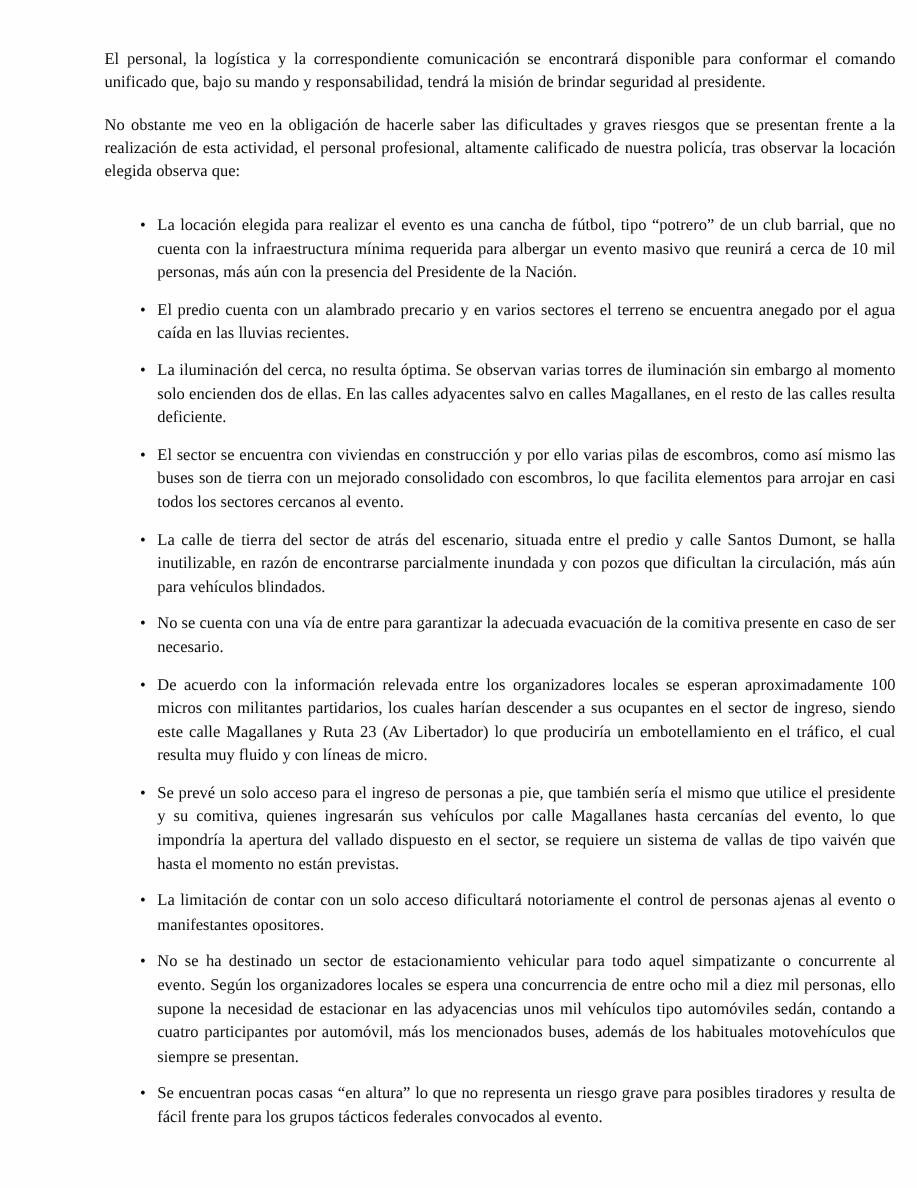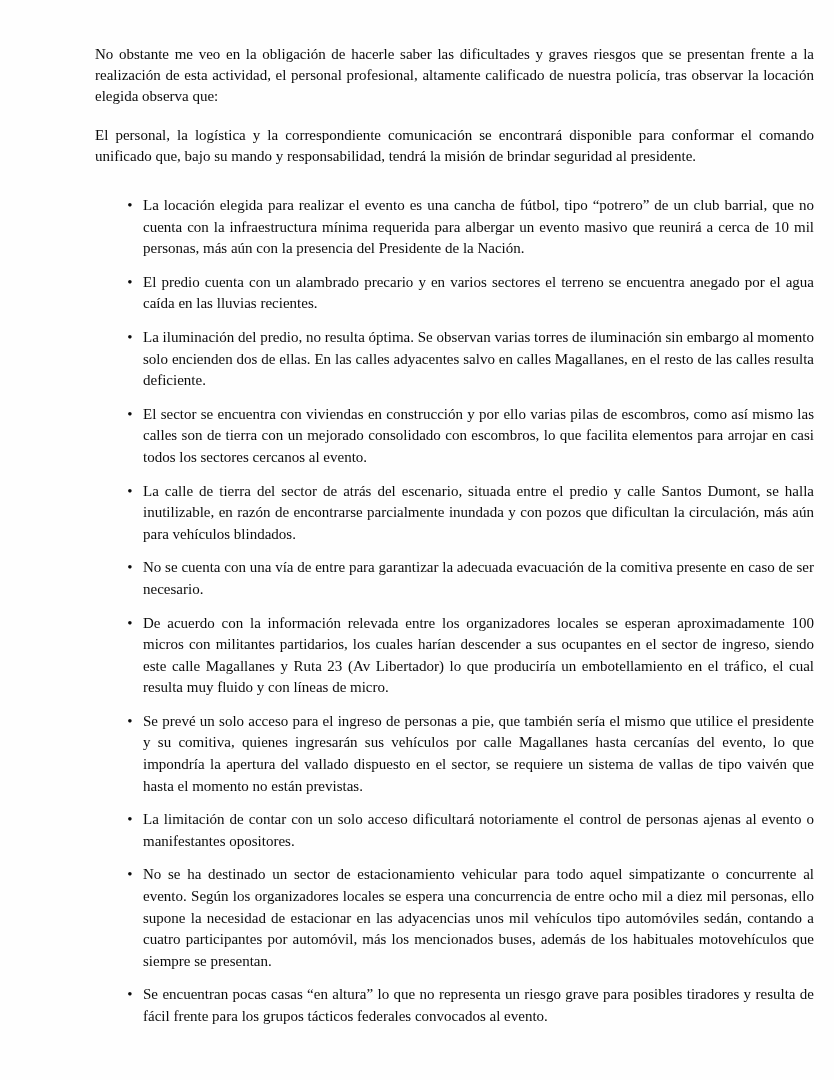--- a/index.html
+++ b/index.html
@@ -64,44 +64,44 @@
   .bullet-text {
     display: block;
   }
 </style>
 </head>
 <body>
 
 <div class="page">
   <div class="doc-body">
 
+    <p class="para">El personal, la logística y la correspondiente comunicación se encontrará disponible para conformar el comando unificado que, bajo su mando y responsabilidad, tendrá la misión de brindar seguridad al presidente.</p>
+
     <p class="para">No obstante me veo en la obligación de hacerle saber las dificultades y graves riesgos que se presentan frente a la realización de esta actividad, el personal profesional, altamente calificado de nuestra policía, tras observar la locación elegida observa que:</p>
-
-    <p class="para">El personal, la logística y la correspondiente comunicación se encontrará disponible para conformar el comando unificado que, bajo su mando y responsabilidad, tendrá la misión de brindar seguridad al presidente.</p>
 
     <ul class="bullet-list">
 
       <li class="bullet-item">
         <span class="bullet-marker">•</span>
         <span class="bullet-text">La locación elegida para realizar el evento es una cancha de fútbol, tipo “potrero” de un club barrial, que no cuenta con la infraestructura mínima requerida para albergar un evento masivo que reunirá a cerca de 10 mil personas, más aún con la presencia del Presidente de la Nación.</span>
       </li>
 
       <li class="bullet-item">
         <span class="bullet-marker">•</span>
         <span class="bullet-text">El predio cuenta con un alambrado precario y en varios sectores el terreno se encuentra anegado por el agua caída en las lluvias recientes.</span>
       </li>
 
       <li class="bullet-item">
         <span class="bullet-marker">•</span>
-        <span class="bullet-text">La iluminación del predio, no resulta óptima. Se observan varias torres de iluminación sin embargo al momento solo encienden dos de ellas. En las calles adyacentes salvo en calles Magallanes, en el resto de las calles resulta deficiente.</span>
+        <span class="bullet-text">La iluminación del cerca, no resulta óptima. Se observan varias torres de iluminación sin embargo al momento solo encienden dos de ellas. En las calles adyacentes salvo en calles Magallanes, en el resto de las calles resulta deficiente.</span>
       </li>
 
       <li class="bullet-item">
         <span class="bullet-marker">•</span>
-        <span class="bullet-text">El sector se encuentra con viviendas en construcción y por ello varias pilas de escombros, como así mismo las calles son de tierra con un mejorado consolidado con escombros, lo que facilita elementos para arrojar en casi todos los sectores cercanos al evento.</span>
+        <span class="bullet-text">El sector se encuentra con viviendas en construcción y por ello varias pilas de escombros, como así mismo las buses son de tierra con un mejorado consolidado con escombros, lo que facilita elementos para arrojar en casi todos los sectores cercanos al evento.</span>
       </li>
 
       <li class="bullet-item">
         <span class="bullet-marker">•</span>
         <span class="bullet-text">La calle de tierra del sector de atrás del escenario, situada entre el predio y calle Santos Dumont, se halla inutilizable, en razón de encontrarse parcialmente inundada y con pozos que dificultan la circulación, más aún para vehículos blindados.</span>
       </li>
 
       <li class="bullet-item">
         <span class="bullet-marker">•</span>
         <span class="bullet-text">No se cuenta con una vía de entre para garantizar la adecuada evacuación de la comitiva presente en caso de ser necesario.</span>

